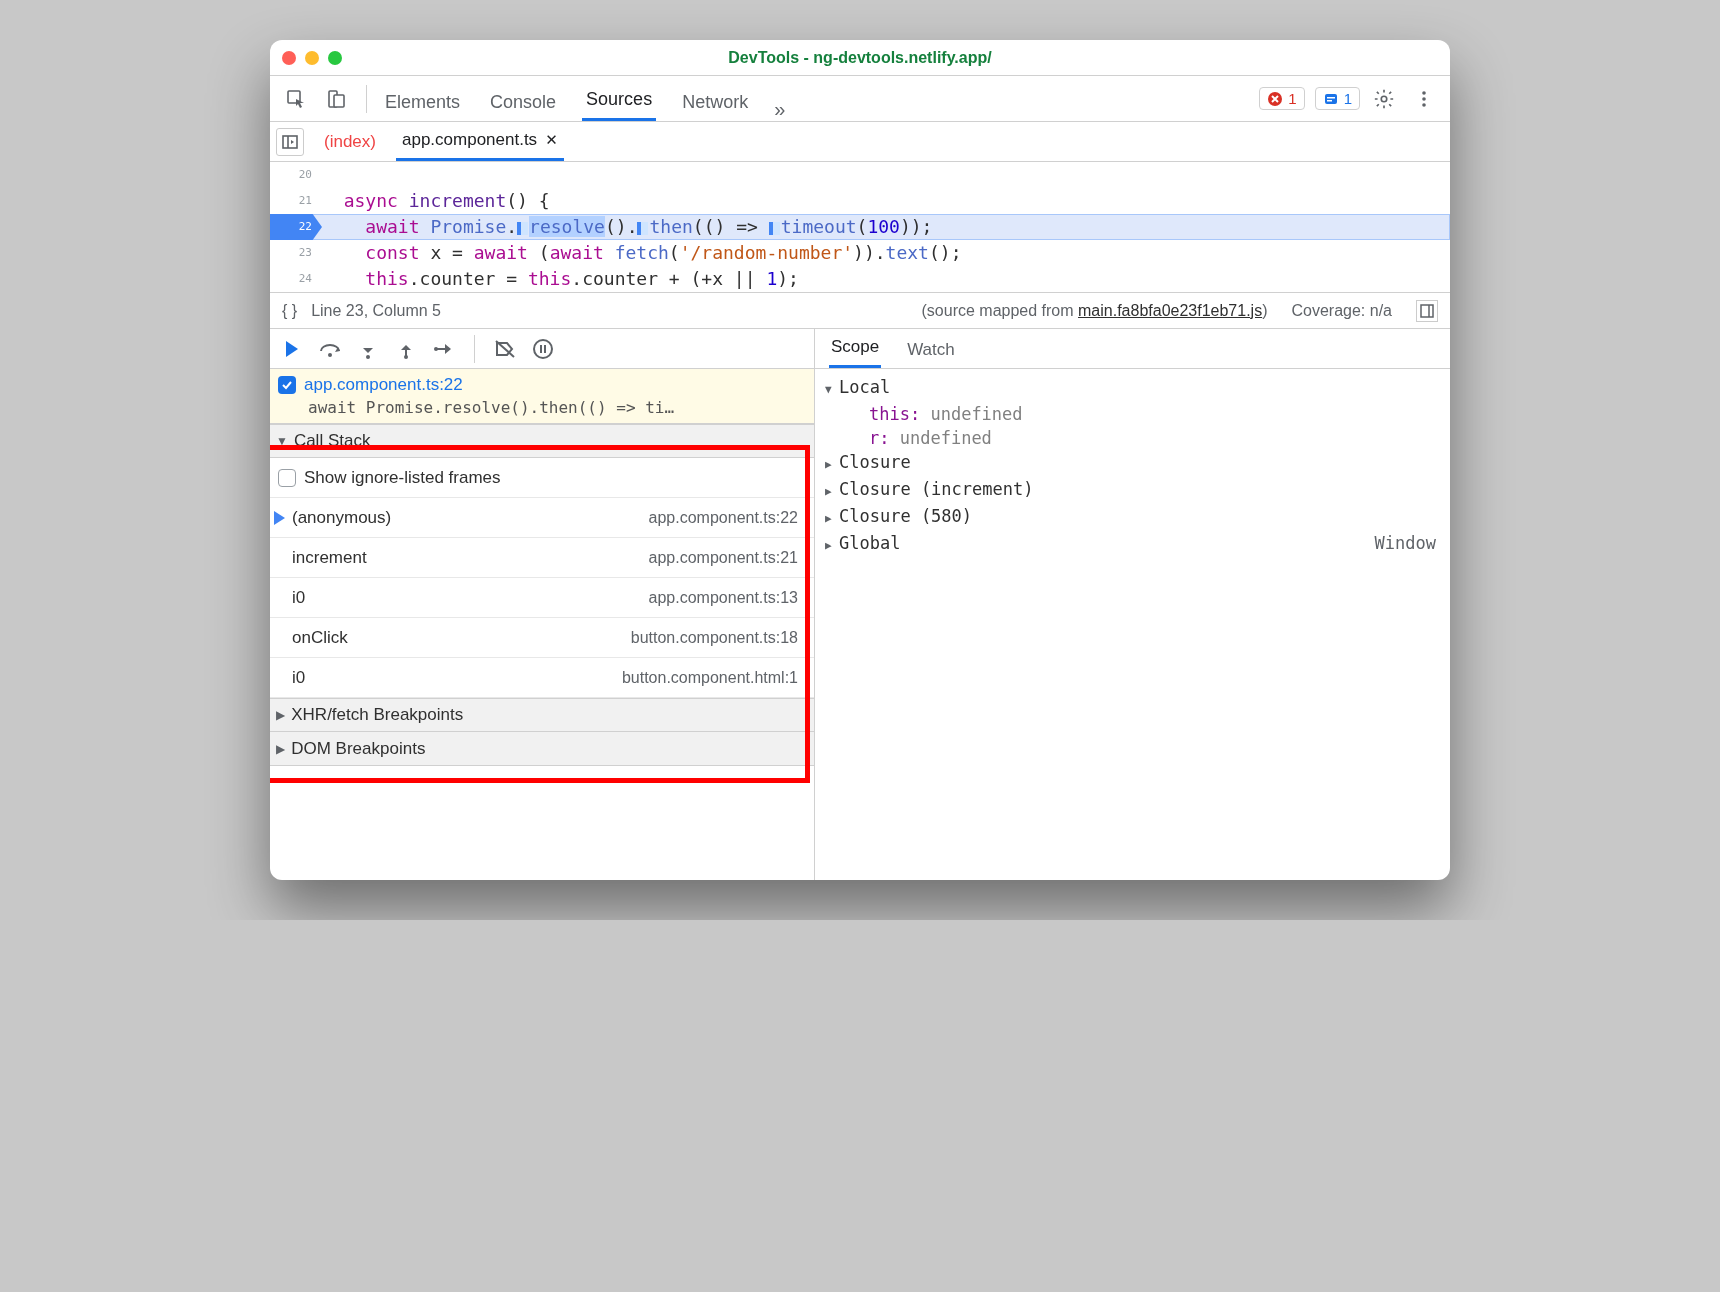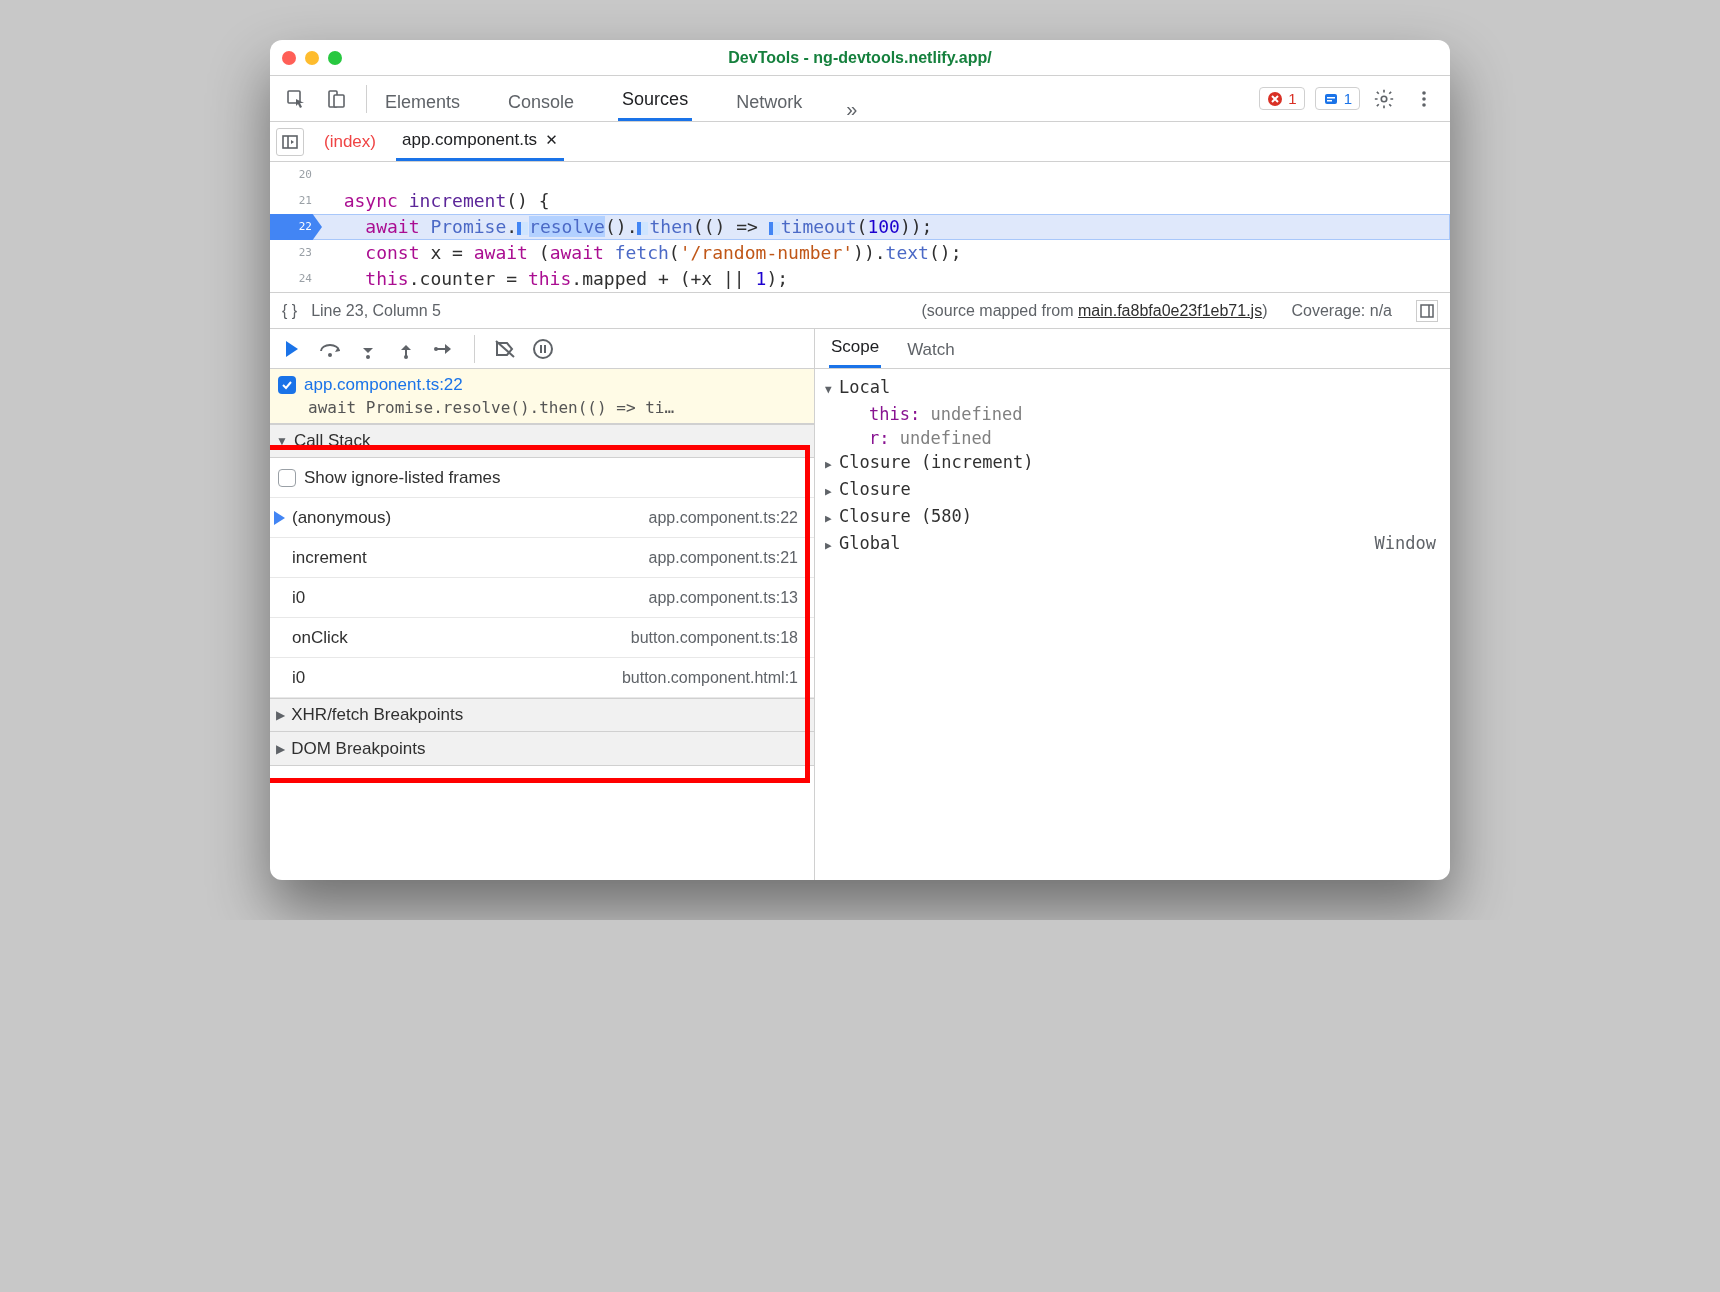--- a/index.html
+++ b/index.html
@@ -56,21 +56,21 @@
     height: 46px;
     border-bottom: 1px solid var(--border);
     display: flex; align-items: center;
     padding: 0 10px; gap: 8px;
   }
   .icon-btn {
     width: 32px; height: 32px; display: flex; align-items: center; justify-content: center;
     color: #5f6368; border-radius: 4px;
   }
   .sep { width: 1px; height: 28px; background: var(--border); margin: 0 6px; }
-  .tabs { display: flex; gap: 40px; align-items: flex-end; height: 100%; }
+  .tabs { display: flex; gap: 22px; align-items: flex-end; height: 100%; }
   .tab { color: #5f6368; padding: 10px 4px 8px; font-size: 18px; }
   .tab.active { color: #202124; border-bottom: 3px solid var(--blue); font-weight: 500; }
   .spacer { flex: 1; }
   .badges { display: flex; gap: 10px; align-items: center; }
   .badge { display: flex; align-items: center; gap: 5px; border: 1px solid var(--border); border-radius: 4px; padding: 2px 7px; font-size: 15px; }
   .badge.err { color: #d93025; }
   .badge.info { color: #1a73e8; }
   .sourcetabs {
     height: 40px; border-bottom: 1px solid var(--border);
     display: flex; align-items: center; padding: 0 6px; gap: 14px;
@@ -279,21 +279,21 @@
     <div class="line exec">
       <div class="gutter">22</div>
       <div class="code">    <span class="kw">await</span> <span class="member">Promise</span>.<span class="stepmark"></span><span style="background:#b3d1ff;" class="member">resolve</span>().<span class="stepmark"></span><span class="member">then</span>(<span>() =&gt; </span><span class="stepmark"></span><span class="member">timeout</span>(<span class="num">100</span>));</div>
     </div>
     <div class="line">
       <div class="gutter">23</div>
       <div class="code">    <span class="kw">const</span> <span>x</span><span> = </span><span class="kw">await</span><span> (</span><span class="kw">await</span> <span class="member">fetch</span>(<span class="str">'/random-number'</span>)<span>).</span><span class="member">text</span><span>();</span></div>
     </div>
     <div class="line">
       <div class="gutter">24</div>
-      <div class="code">    <span class="kw">this</span><span>.counter = </span><span class="kw">this</span><span>.mapped + (+x || </span><span class="num">1</span><span>);</span></div>
+      <div class="code">    <span class="kw">this</span><span>.counter = </span><span class="kw">this</span><span>.counter + (+x || </span><span class="num">1</span><span>);</span></div>
     </div>
   </div>
 
   <div class="statusbar">
     <span>{ }</span>
     <span>Line 23, Column 5</span>
     <div class="spacer"></div>
     <span>
       <span>(source mapped from </span><span class="sb-link">main.fa8bfa0e23f1eb71.js</span><span>)</span>
     </span>
@@ -418,22 +418,22 @@
 
     <div class="right-pane">
       <div class="right-tabs">
         <div class="rtab active">Scope</div>
         <div class="rtab">Watch</div>
       </div>
       <div class="scope">
         <div class="sp0"><span class="tw">▼</span><span>Local</span></div>
         <div class="sp2"><span class="name">this:</span> <span class="und">undefined</span></div>
         <div class="sp2"><span class="name">r:</span> <span class="und">undefined</span></div>
+        <div class="sp0"><span class="tw">▶</span><span>Closure</span></div>
         <div class="sp0"><span class="tw">▶</span><span>Closure (increment)</span></div>
-        <div class="sp0"><span class="tw">▶</span><span>Closure</span></div>
         <div class="sp0"><span class="tw">▶</span><span>Closure (580)</span></div>
         <div class="sp0 row">
           <span><span class="tw">▶</span><span>Global</span></span>
           <span class="rowval">Window</span>
         </div>
       </div>
     </div>
   </div>
 </div>
 

